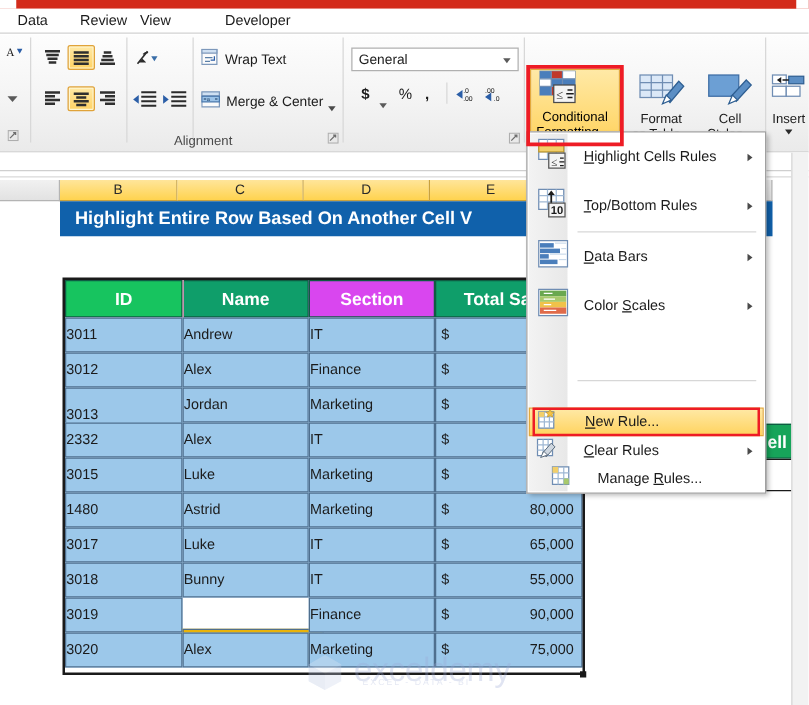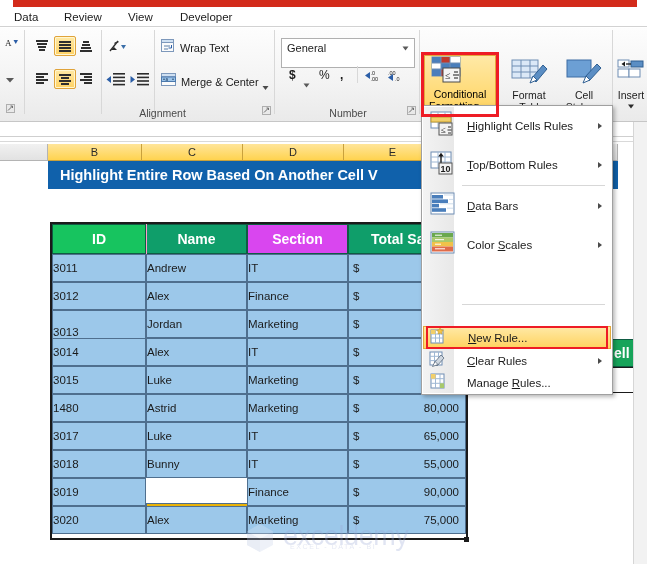--- a/index.html
+++ b/index.html
@@ -134,21 +134,21 @@
 <div id="app">
 
   <div class="top-strip">
     <div class="strip-white-l"></div>
     <div class="strip-white-r"></div>
   </div>
 
   <div class="tabrow">
     <div class="tab" style="left:14px;">Data</div>
     <div class="tab" style="left:64px;">Review</div>
-    <div class="tab" style="left:128px;">View</div>
+    <div class="tab" style="left:112px;">View</div>
     <div class="tab" style="left:180px;">Developer</div>
   </div>
   <div class="tabline"></div>
 
   <div class="ribbon">
     <div class="ribbon-bg-grad"></div>
 
     <div style="position:absolute;left:5px;top:8px;width:13px;height:13px;">
       <svg width="13" height="13" viewBox="0 0 13 13">
         <text x="0" y="9" font-size="9" font-family="Liberation Serif, serif" fill="#1b1b1b">A</text>
@@ -278,21 +278,21 @@
 
     <div class="dlg-launch" style="left:262px;top:78px;">
       <svg width="9" height="9" viewBox="0 0 9 9">
           <rect x="0.5" y="0.5" width="8" height="8" fill="#e8e8e8" stroke="#9a9a9a"></rect>
           <path d="M2 6.5 L6.5 2 M4.5 2 H6.5 V4" stroke="#444" fill="none" stroke-width="1"></path>
         </svg>
     </div>
     <div class="grp-label" style="left:55px;width:215px;">Alignment</div>
     <div class="grp-sep" style="left:274px;"></div>
 
-    <div class="numbox" style="left:281px;top:10px;width:134px;height:30px;">
+    <div class="numbox" style="left:281px;top:10px;width:134px;height:19px;">
       <span>General</span>
       <svg class="cv" width="7" height="5" viewBox="0 0 7 5">
           <polygon points="0.5,0.5 6.5,0.5 3.5,4.5" fill="#5a5a5a"></polygon>
         </svg>
     </div>
     <div class="numsym" style="left:289px;top:40px;">$</div>
     <div style="position:absolute;left:303px;top:46px;width:7px;height:5px;">
       <svg width="7" height="5" viewBox="0 0 7 5">
           <polygon points="0.5,0.5 6.5,0.5 3.5,4.5" fill="#5a5a5a"></polygon>
         </svg>
@@ -310,21 +310,20 @@
       </svg>
     </div>
     <div class="mini-ico" style="left:387px;top:40px;width:20px;height:15px;">
       <svg width="20" height="15" viewBox="0 0 20 15">
         <text x="1" y="6.5" font-size="5.5" fill="#1b1b1b" font-family="Liberation Sans, sans-serif">.00</text>
         <polygon points="1,11.5 6,8 6,15" fill="#2b5ea7" transform="translate(0,-2)"></polygon>
         <text x="8" y="13" font-size="5.5" fill="#1b1b1b" font-family="Liberation Sans, sans-serif">.0</text>
       </svg>
     </div>
 
-    <div class="grp-label" style="left:278px;width:140px;">Number</div>
     <div class="dlg-launch" style="left:407px;top:78px;">
       <svg width="9" height="9" viewBox="0 0 9 9">
           <rect x="0.5" y="0.5" width="8" height="8" fill="#e8e8e8" stroke="#9a9a9a"></rect>
           <path d="M2 6.5 L6.5 2 M4.5 2 H6.5 V4" stroke="#444" fill="none" stroke-width="1"></path>
         </svg>
     </div>
     <div class="grp-sep" style="left:419px;"></div>
 
     <div class="cf-btn">
       <div class="gico" style="top:3px;">
@@ -455,21 +454,21 @@
           <span>$</span>
           <span></span>
         </div>
         <div class="dcell l" style="left: 52px; top: 188px; width: 94px; height: 44px; background: rgb(156, 200, 234);">3013</div>
         <div class="dcell l" style="left: 146px; top: 188px; width: 101px; height: 28px; background: rgb(156, 200, 234);">Jordan</div>
         <div class="dcell l" style="left: 247px; top: 188px; width: 101px; height: 28px; background: rgb(156, 200, 234);">Marketing</div>
         <div class="dcell" style="left: 348px; top: 188px; width: 118px; height: 28px; background: rgb(156, 200, 234); justify-content: space-between; padding: 0px 6px 0px 4px;">
           <span>$</span>
           <span></span>
         </div>
-        <div class="dcell l" style="left: 52px; top: 216px; width: 94px; height: 28px; background: rgb(156, 200, 234);">3014</div>
+        <div class="dcell l" style="left: 52px; top: 216px; width: 94px; height: 28px; background: rgb(156, 200, 234);">2332</div>
         <div class="dcell l" style="left: 146px; top: 216px; width: 101px; height: 28px; background: rgb(156, 200, 234);">Alex</div>
         <div class="dcell l" style="left: 247px; top: 216px; width: 101px; height: 28px; background: rgb(156, 200, 234);">IT</div>
         <div class="dcell" style="left: 348px; top: 216px; width: 118px; height: 28px; background: rgb(156, 200, 234); justify-content: space-between; padding: 0px 6px 0px 4px;">
           <span>$</span>
           <span></span>
         </div>
         <div class="dcell l" style="left: 52px; top: 244px; width: 94px; height: 28px; background: rgb(156, 200, 234);">3015</div>
         <div class="dcell l" style="left: 146px; top: 244px; width: 101px; height: 28px; background: rgb(156, 200, 234);">Luke</div>
         <div class="dcell l" style="left: 247px; top: 244px; width: 101px; height: 28px; background: rgb(156, 200, 234);">Marketing</div>
         <div class="dcell" style="left: 348px; top: 244px; width: 118px; height: 28px; background: rgb(156, 200, 234); justify-content: space-between; padding: 0px 6px 0px 4px;">
@@ -617,21 +616,21 @@
           <g stroke="#9fb8d4">
               <path d="M1 7 h12 M1 11 h12 M5.5 3 v13 M9.5 3 v13"></path>
             </g>
           <rect x="1" y="3" width="4.5" height="4" fill="#f2cf6a"></rect>
           <path d="M10 1 l1.1 2 l2.2 .3 l-1.6 1.6 l.4 2.2 l-2.1 -1 l-2 1 l.4 -2.2 l-1.6 -1.6 l2.2 -.3 z" fill="#f5c242" stroke="#c29a2d" stroke-width=".6"></path>
         </svg>
       </span>
       <span class="mlabel"><u>N</u>ew Rule...</span>
     </div>
 
-    <div class="mi small" style="top:266px;height:22px;">
+    <div class="mi small" style="top:266px;height:22px;margin-left:11px;">
       <span class="mico" style="left:6px;">
         <svg width="18" height="18" viewBox="0 0 18 18">
           <rect x="2" y="2" width="13" height="14" fill="#ffffff" stroke="#6f8db3"></rect>
           <g stroke="#9fb8d4">
               <path d="M2 6.7 h13 M2 11.3 h13 M6.5 2 v14 M11 2 v14"></path>
             </g>
           <rect x="2" y="2" width="4.5" height="4.7" fill="#f2cf6a"></rect>
           <rect x="11" y="11.3" width="4" height="4.7" fill="#a8c96b"></rect>
         </svg>
       </span>

